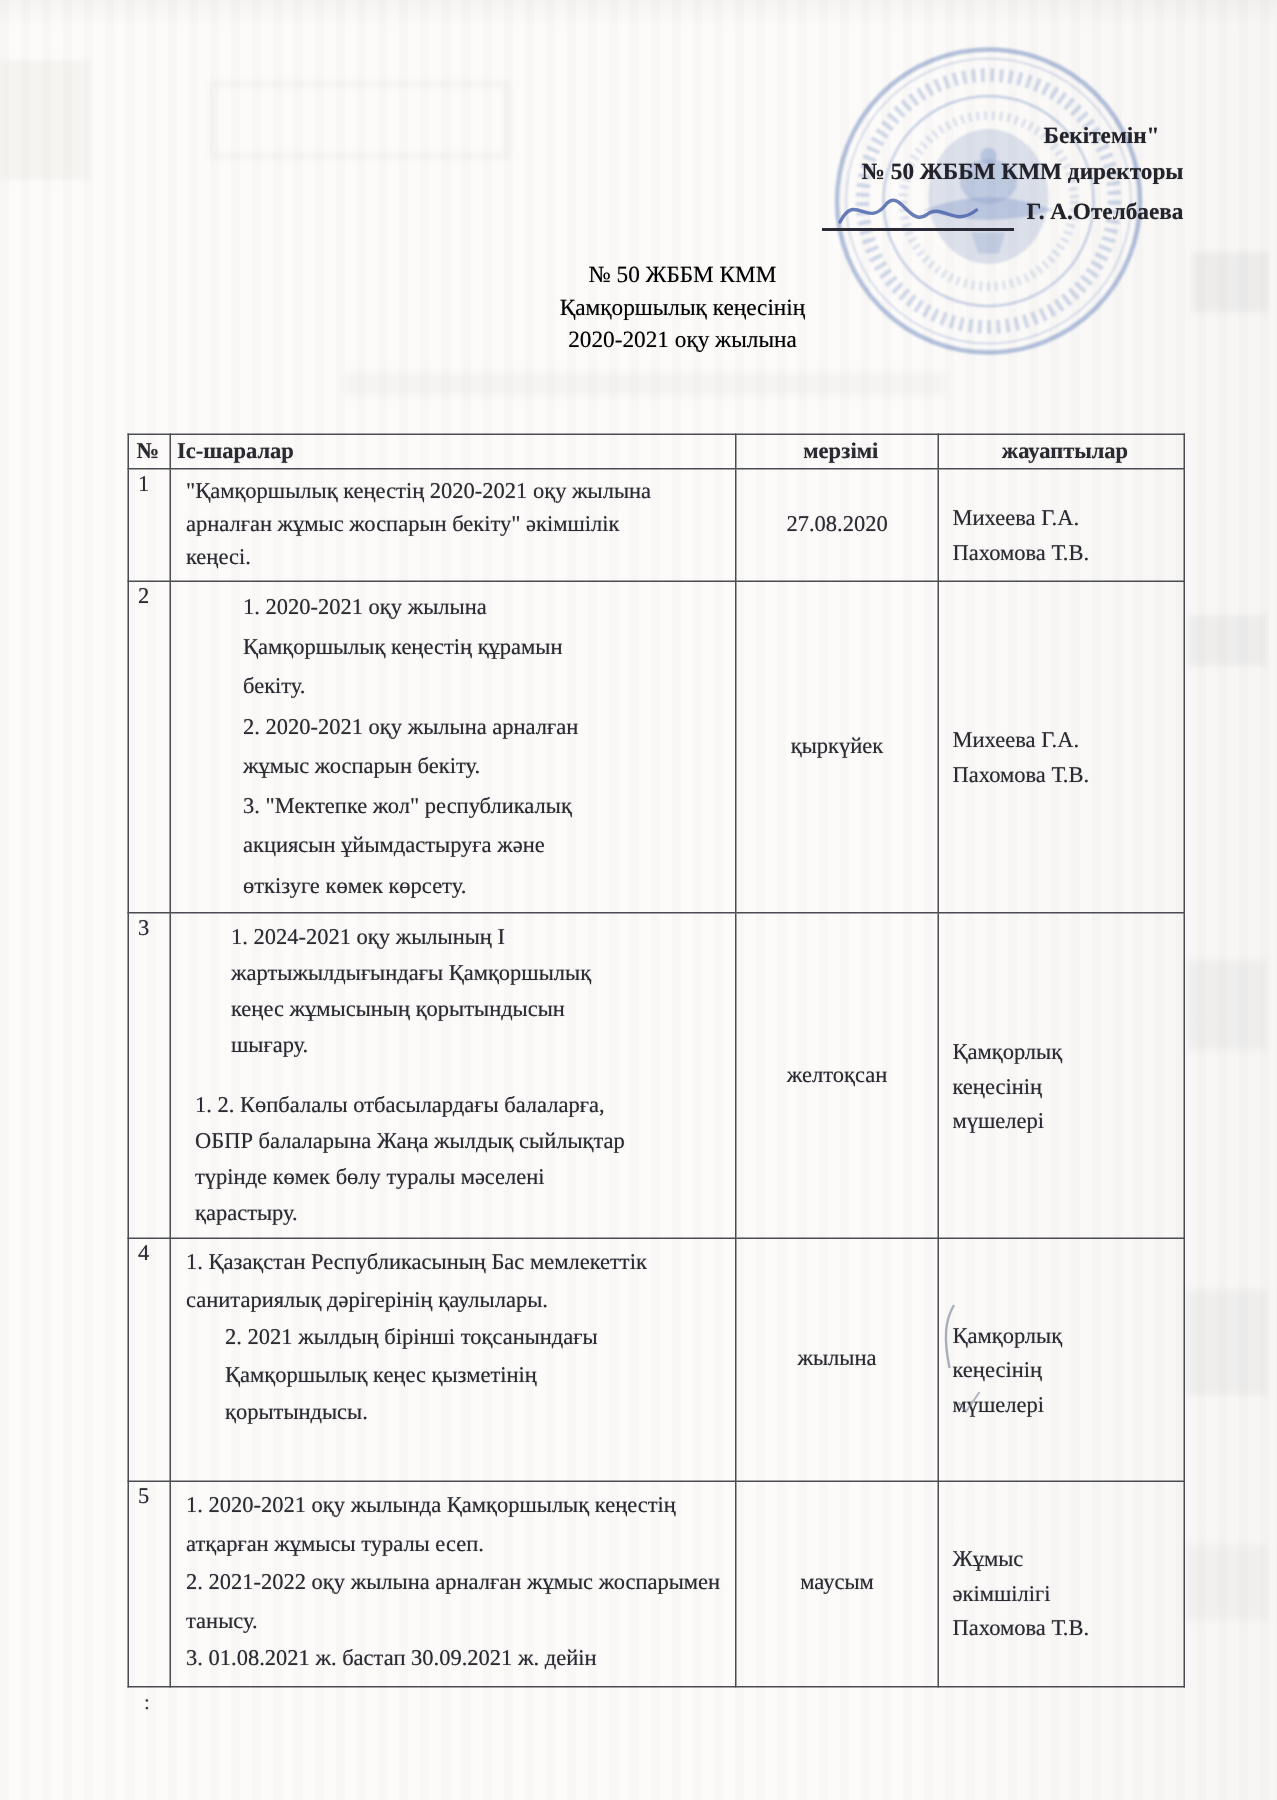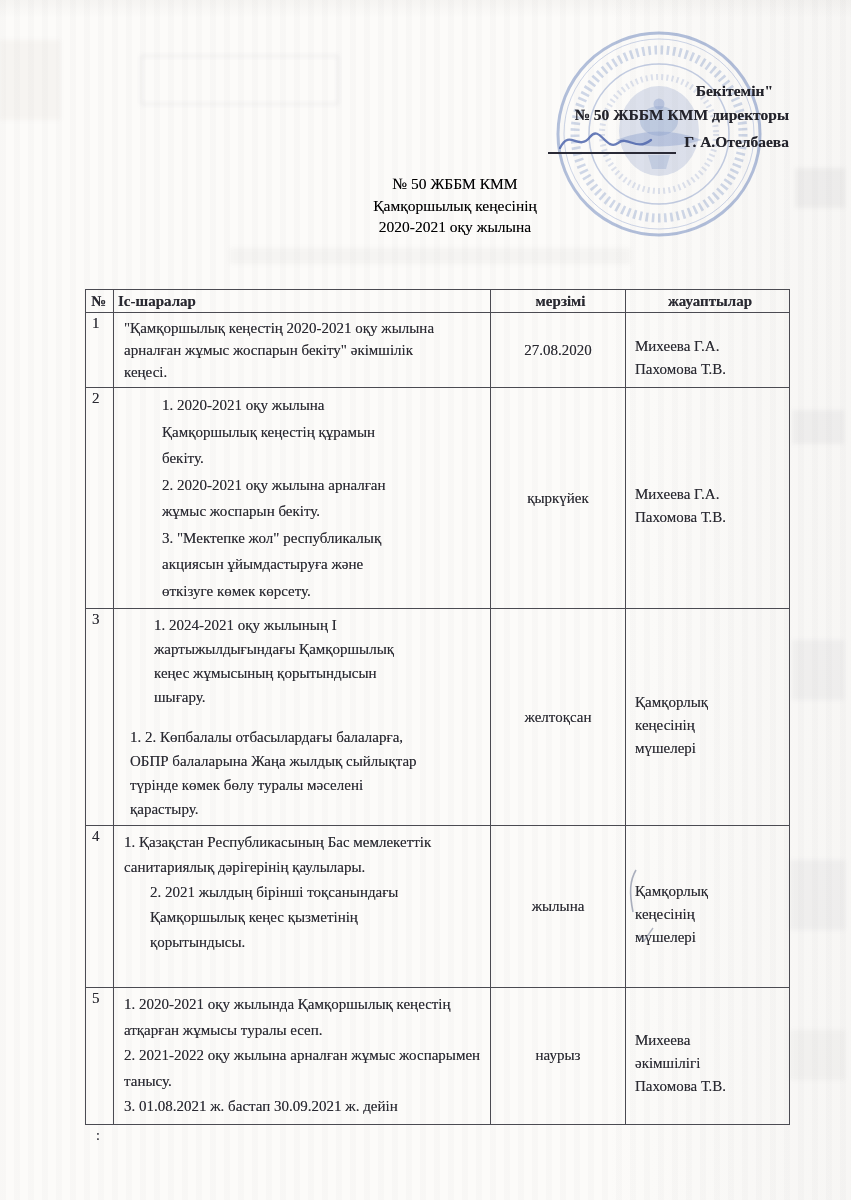--- a/index.html
+++ b/index.html
@@ -203,23 +203,23 @@
       </td>
     </tr>
 
     <tr style="height:128px;">
       <td class="num">5</td>
       <td class="act r5">
         <p>1. 2020-2021 оқу жылында Қамқоршылық кеңестің атқарған жұмысы туралы есеп.</p>
         <p>2. 2021-2022 оқу жылына арналған жұмыс жоспарымен танысу.</p>
         <p>3. 01.08.2021 ж. бастап 30.09.2021 ж. дейін</p>
       </td>
-      <td class="term">наурыз</td>
-      <td class="resp">
-        <div>Михеева</div>
+      <td class="term">маусым</td>
+      <td class="resp">
+        <div>Жұмыс</div>
         <div>әкімшілігі</div>
         <div>Пахомова Т.В.</div>
       </td>
     </tr>
   </tbody>
     </table>
 
   <div class="foot-mark">:</div>
 
   <svg class="pen-mark" style="left:626px;top:868px;" width="16" height="46" viewBox="0 0 16 46">

